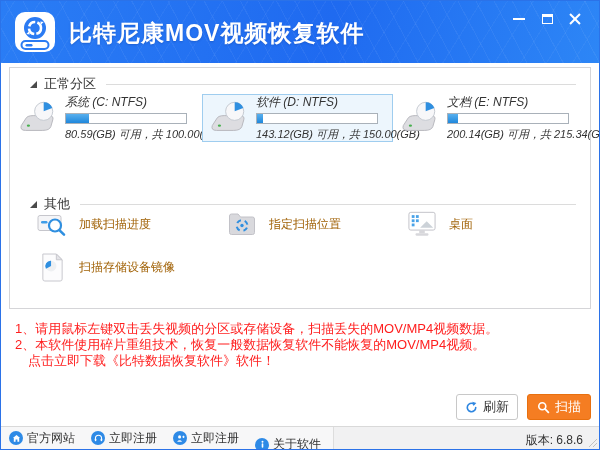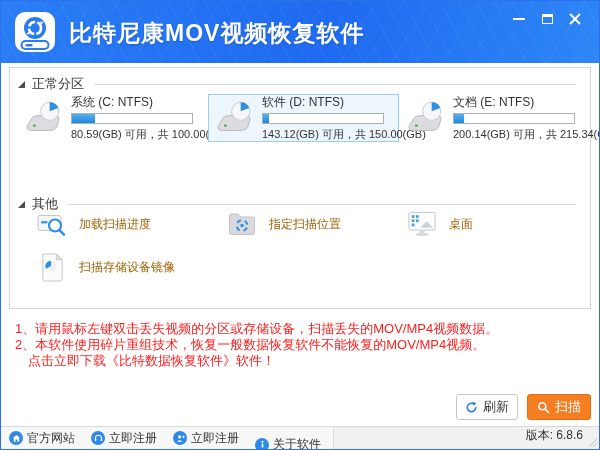--- a/index.html
+++ b/index.html
@@ -26,29 +26,29 @@
   .wc{width:28px;height:24px;display:flex;align-items:center;justify-content:center;position:relative;}
   .min-glyph{width:12px;height:2px;background:#fff;display:block;}
   .max-glyph{width:11px;height:10px;border:1.5px solid #fff;border-top:3px solid #fff;display:block;}
   .x-line{position:absolute;width:14px;height:2px;background:#fff;top:11px;left:7px;}
   .x1{transform:rotate(45deg);}
   .x2{transform:rotate(-45deg);}
 
   
   .panel{position:absolute;left:8px;top:66px;width:582px;height:242px;
     border:1px solid #d5d5d8;background:#fff;}
-  .sec{position:absolute;left:8px;right:14px;display:flex;align-items:center;height:16px;}
+  .sec{position:absolute;left:20px;right:14px;display:flex;align-items:center;height:16px;}
   .sec.sec1{top:8px;}
   .sec.sec2{top:128px;}
   .tri{width:0;height:0;border-left:7px solid transparent;border-bottom:7px solid #4a4a4a;margin-right:7px;}
   .sec-label{font-size:13px;color:#333;margin-right:10px;white-space:nowrap;}
   .sec-line{flex:1;height:1px;background:#dcdcdc;}
 
   
-  .drives{position:absolute;left:7px;top:26px;display:flex;}
+  .drives{position:absolute;left:1px;top:26px;display:flex;font-style:italic;}
   .drive-card{width:191px;height:48px;display:flex;align-items:center;
     border:1px solid transparent;padding-left:4px;}
   .drive-card.selected{background:#edf6fd;border-color:#9fcdef;}
   .drive-icon svg{width:42px;height:38px;display:block;}
   .drive-info{margin-left:7px;}
   .drive-name{font-size:12px;color:#333;white-space:nowrap;}
   .drive-bar{width:122px;height:11px;border:1px solid #a9b1b9;background:#fff;margin:2px 0 3px;}
   .drive-fill{height:100%;background:linear-gradient(#58b0ee,#1f87dc);}
   .drive-cap{font-size:11px;color:#333;white-space:nowrap;}
 
@@ -67,21 +67,21 @@
   .notice.indent{padding-left:13px;}
 
   
   .btn{position:absolute;top:393px;height:26px;display:flex;align-items:center;
     justify-content:center;gap:5px;font-size:13px;border-radius:3px;}
   .btn-refresh{left:455px;width:62px;background:#fff;border:1px solid #c8c8c8;color:#333;}
   .btn-scan{left:526px;width:64px;background:#f57d22;border:1px solid #e8700f;color:#fff;}
 
   
   .statusbar{position:absolute;left:0;right:0;bottom:0;height:23px;background:#f1f1f2;
-    border-top:1px solid #d9d9d9;display:flex;align-items:flex-start;}
+    border-top:1px solid #d9d9d9;display:flex;align-items:flex-end;}
   .sb-links{display:flex;align-items:center;height:100%;padding:0 12px 0 8px;
     border-right:1px solid #ddd;background:#f7f7f8;}
   .sb-item{display:flex;align-items:center;margin-right:16px;}
   .sb-item:last-child{margin-right:0;margin-top:13px;}
   .sb-ico{width:14px;height:14px;border-radius:50%;background:#2e8ae6;
     display:flex;align-items:center;justify-content:center;margin-right:4px;flex:0 0 auto;}
   .sb-label{font-size:12px;color:#333;white-space:nowrap;}
   .sb-version{margin-left:auto;font-size:12px;color:#333;margin-right:16px;white-space:nowrap;}
   .grip{position:absolute;right:2px;bottom:2px;width:10px;height:10px;
     background:repeating-linear-gradient(135deg,transparent 0 2px,#c2c2c2 2px 3px);

